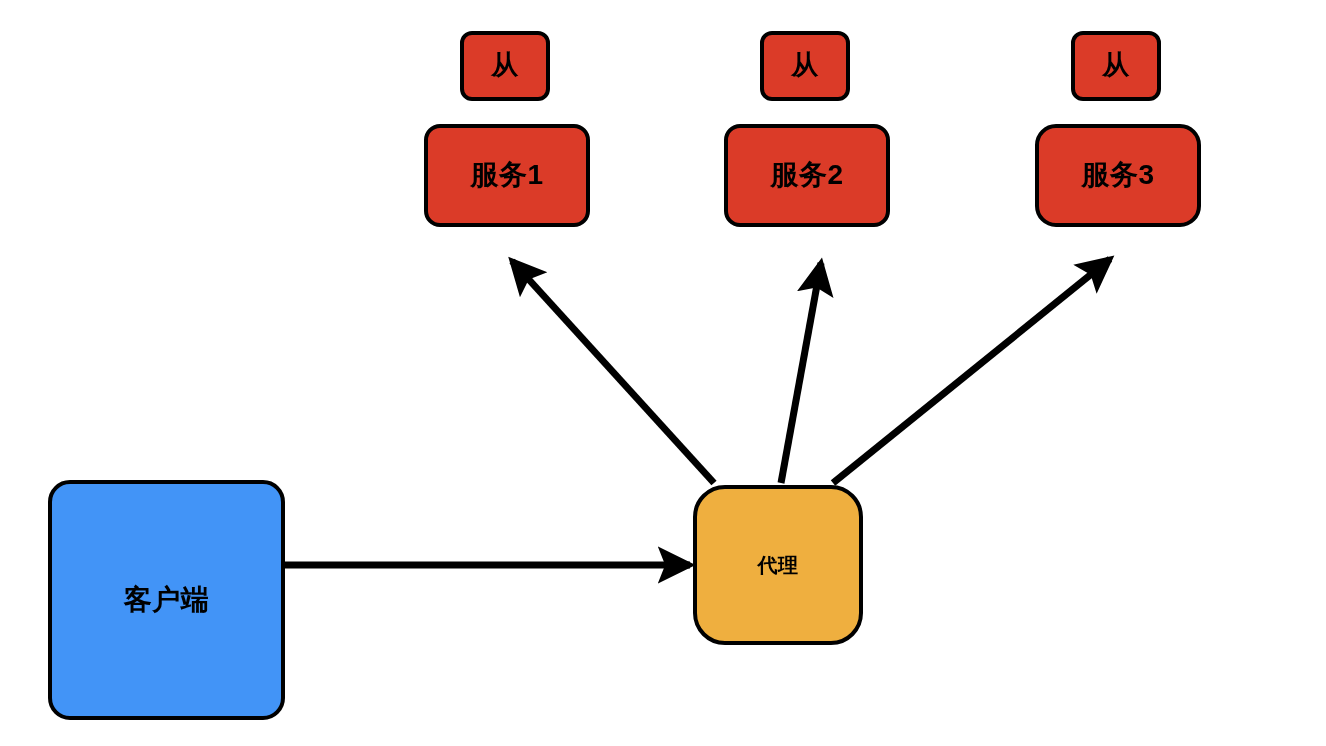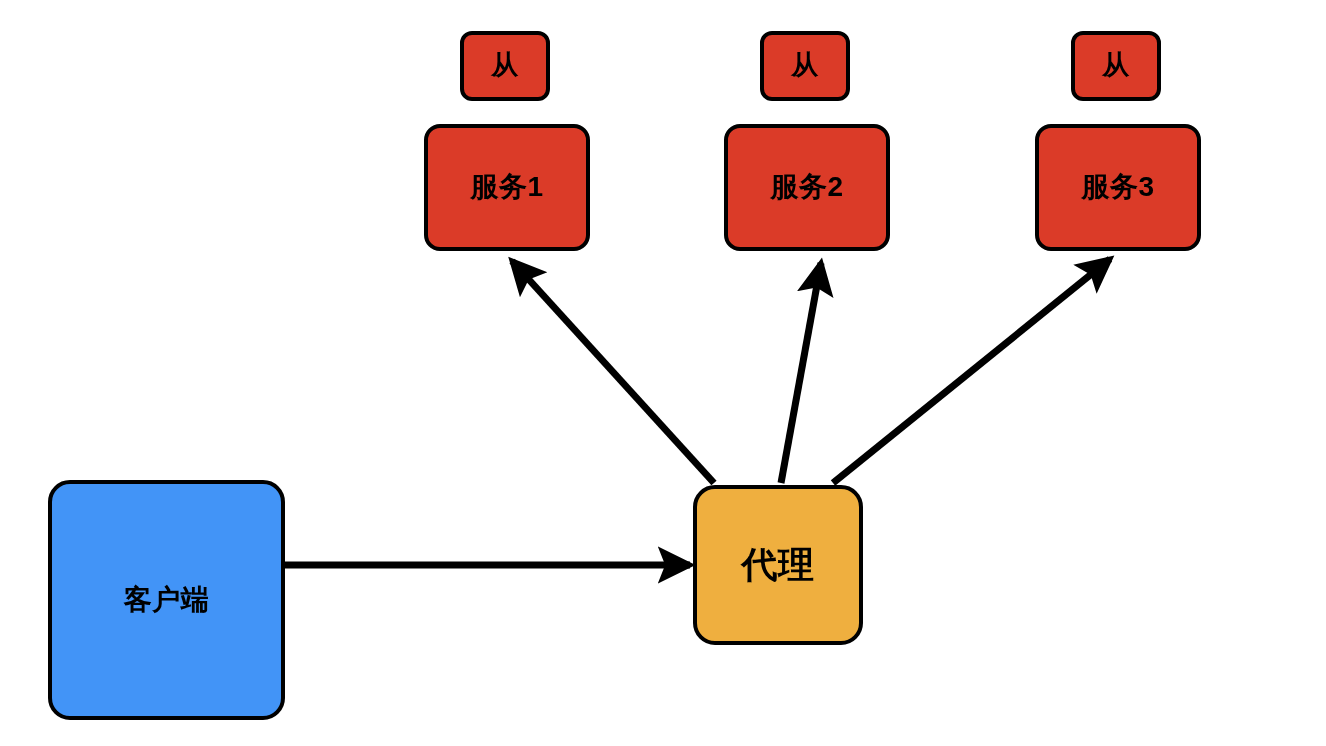--- a/index.html
+++ b/index.html
@@ -51,46 +51,46 @@
     border-radius: 12px;
     font-size: 27px;
   }
   .slave-1 { left: 460px; top: 31px; }
   .slave-2 { left: 760px; top: 31px; }
   .slave-3 { left: 1071px; top: 31px; }
 
   
   .service {
     width: 166px;
-    height: 127px;
+    height: 103px;
     border-radius: 16px;
     font-size: 28px;
   }
   .service-1 { left: 424px; top: 124px; }
   .service-2 { left: 724px; top: 124px; }
-  .service-3 { left: 1035px; top: 124px; }
+  .service-3 { left: 1035px; top: 124px; border-radius: 21px; }
 
   
   .client {
     left: 48px;
     top: 440px;
     width: 237px;
     height: 240px;
     border-radius: 22px;
     font-size: 28px;
   }
 
   
   .proxy {
     left: 693px;
     top: 485px;
     width: 170px;
     height: 160px;
-    border-radius: 22px;
-    font-size: 36px;
+    border-radius: 32px;
+    font-size: 20px;
   }
 </style>
 </head>
 <body>
 
 <div id="canvas">
 
   <svg id="edges" viewBox="0 0 1326 746" width="1326" height="746" xmlns="http://www.w3.org/2000/svg">
     <defs>
       <marker id="arrowhead" markerWidth="6" markerHeight="6" refX="4.6" refY="3" orient="auto" markerUnits="strokeWidth">

